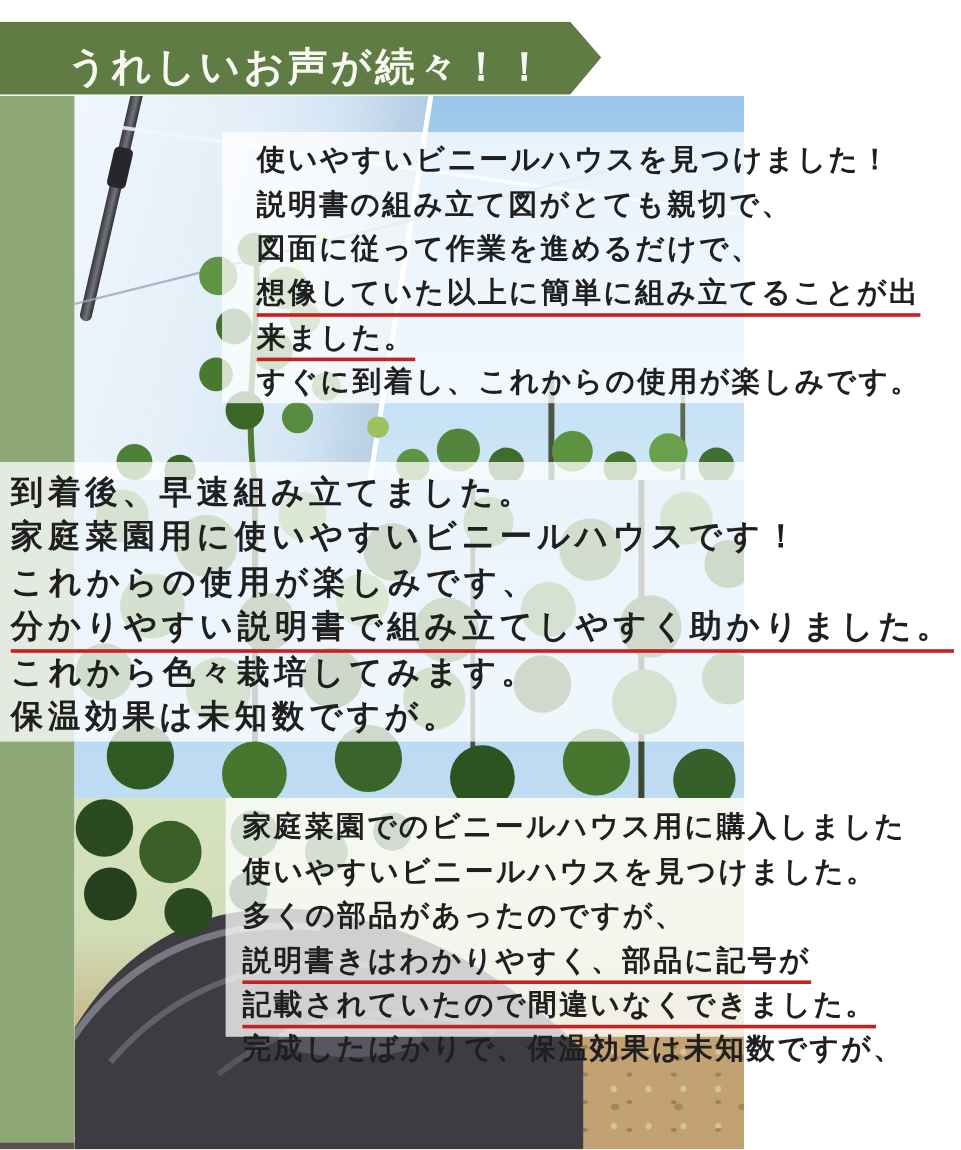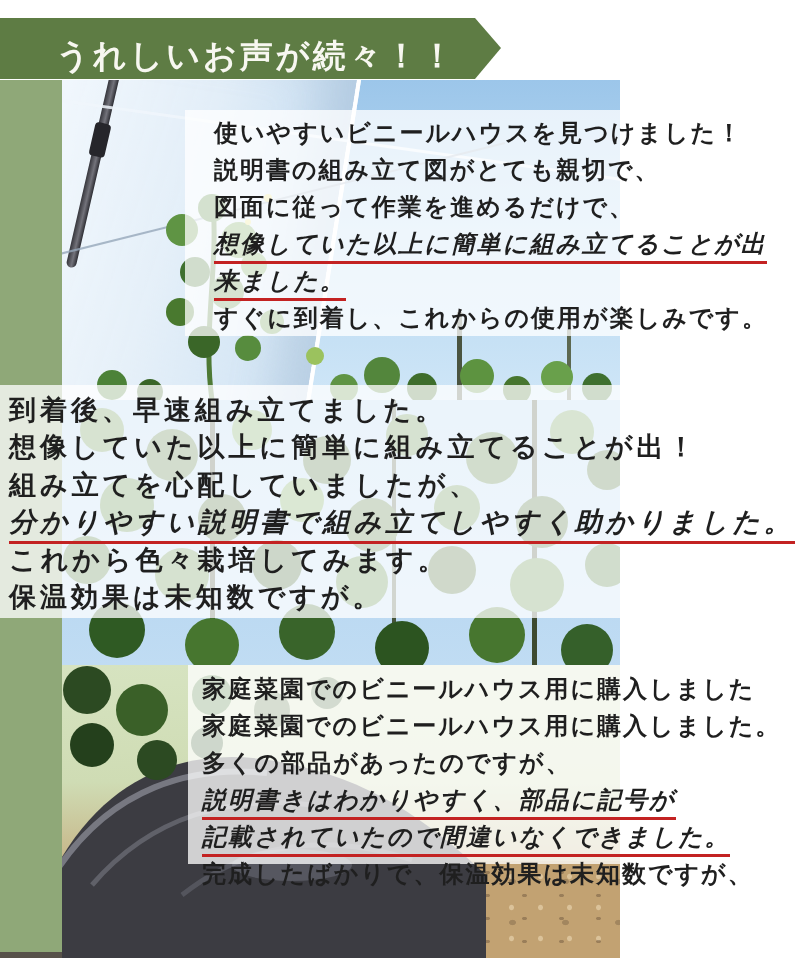--- a/index.html
+++ b/index.html
@@ -42,21 +42,21 @@
     background-image:radial-gradient(rgba(104,82,58,.45) 2px,transparent 3px),
                      radial-gradient(rgba(235,216,180,.6) 2px,transparent 3px),
                      radial-gradient(rgba(90,70,48,.3) 3px,transparent 4px);
     background-size:37px 23px,29px 31px,53px 41px;}
   svg.ph{position:absolute;left:0;top:0;}
 
   
   .block{position:absolute;background:var(--overlay);z-index:3;color:var(--ink);font-weight:bold;}
   .line{height:37px;display:flex;align-items:flex-start;}
   .line span{white-space:nowrap;}
-  .u{border-bottom:3px solid var(--red);padding-bottom:1px;font-style:italic;}
+  .u{border-bottom:3px solid var(--red);padding-bottom:1px;}
   .b1{left:185px;top:110px;width:572px;height:226px;padding:7px 0 0 29px;font-size:24px;letter-spacing:2px;}
   .b2{left:0;top:385px;width:801px;height:233px;padding:7px 16px 0 9px;font-size:27px;letter-spacing:4px;}
   .b2 .line{height:37.4px;}
   .b3{left:188px;top:665px;width:569px;height:199px;padding:8px 0 0 14px;font-size:24px;letter-spacing:2px;}
 </style>
 </head>
 <body>
 
 <div class="page">
 
@@ -177,42 +177,42 @@
     <div class="line">
         <span>すぐに到着し、これからの使用が楽しみです。</span>
       </div>
   </section>
 
   <section class="block b2">
     <div class="line">
         <span>到着後、早速組み立てました。</span>
       </div>
     <div class="line">
-        <span>想像していた以上に簡単に組み立てることが出！</span>
-      </div>
-    <div class="line">
-        <span>組み立てを心配していましたが、</span>
+        <span>家庭菜園用に使いやすいビニールハウスです！</span>
+      </div>
+    <div class="line">
+        <span>これからの使用が楽しみです、</span>
       </div>
     <div class="line">
         <span class="u">分かりやすい説明書で組み立てしやすく助かりました。</span>
       </div>
     <div class="line">
         <span>これから色々栽培してみます。</span>
       </div>
     <div class="line">
         <span>保温効果は未知数ですが。</span>
       </div>
   </section>
 
   <section class="block b3">
     <div class="line">
         <span>家庭菜園でのビニールハウス用に購入しました</span>
       </div>
     <div class="line">
-        <span>家庭菜園でのビニールハウス用に購入しました。</span>
+        <span>使いやすいビニールハウスを見つけました。</span>
       </div>
     <div class="line">
         <span>多くの部品があったのですが、</span>
       </div>
     <div class="line">
         <span class="u">説明書きはわかりやすく、部品に記号が</span>
       </div>
     <div class="line">
         <span class="u">記載されていたので間違いなくできました。</span>
       </div>

